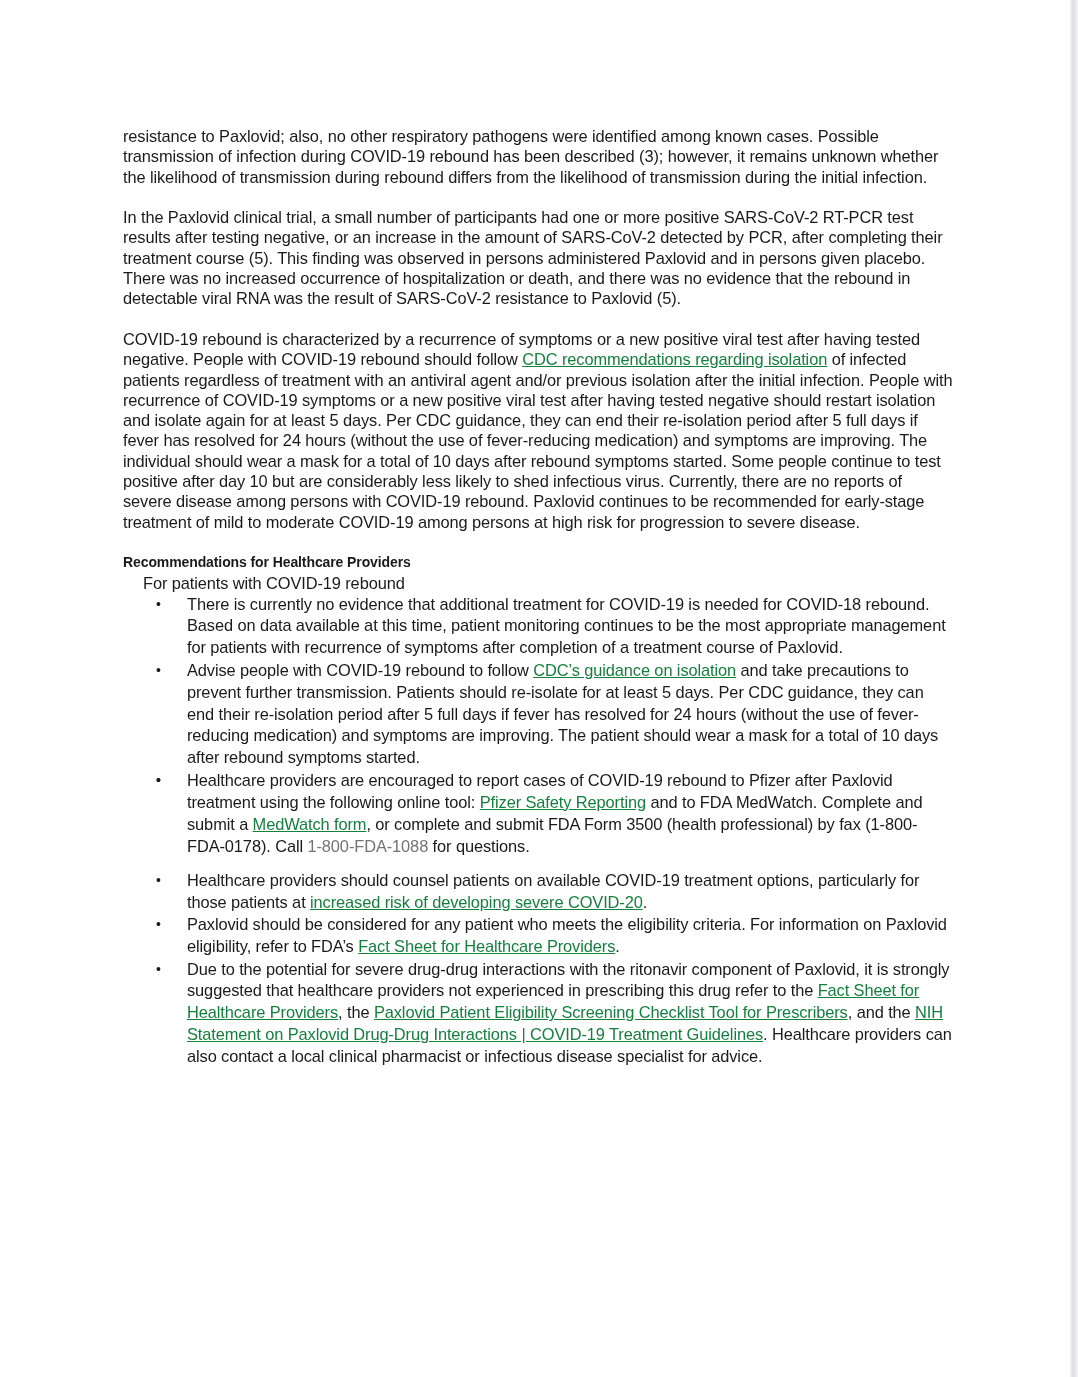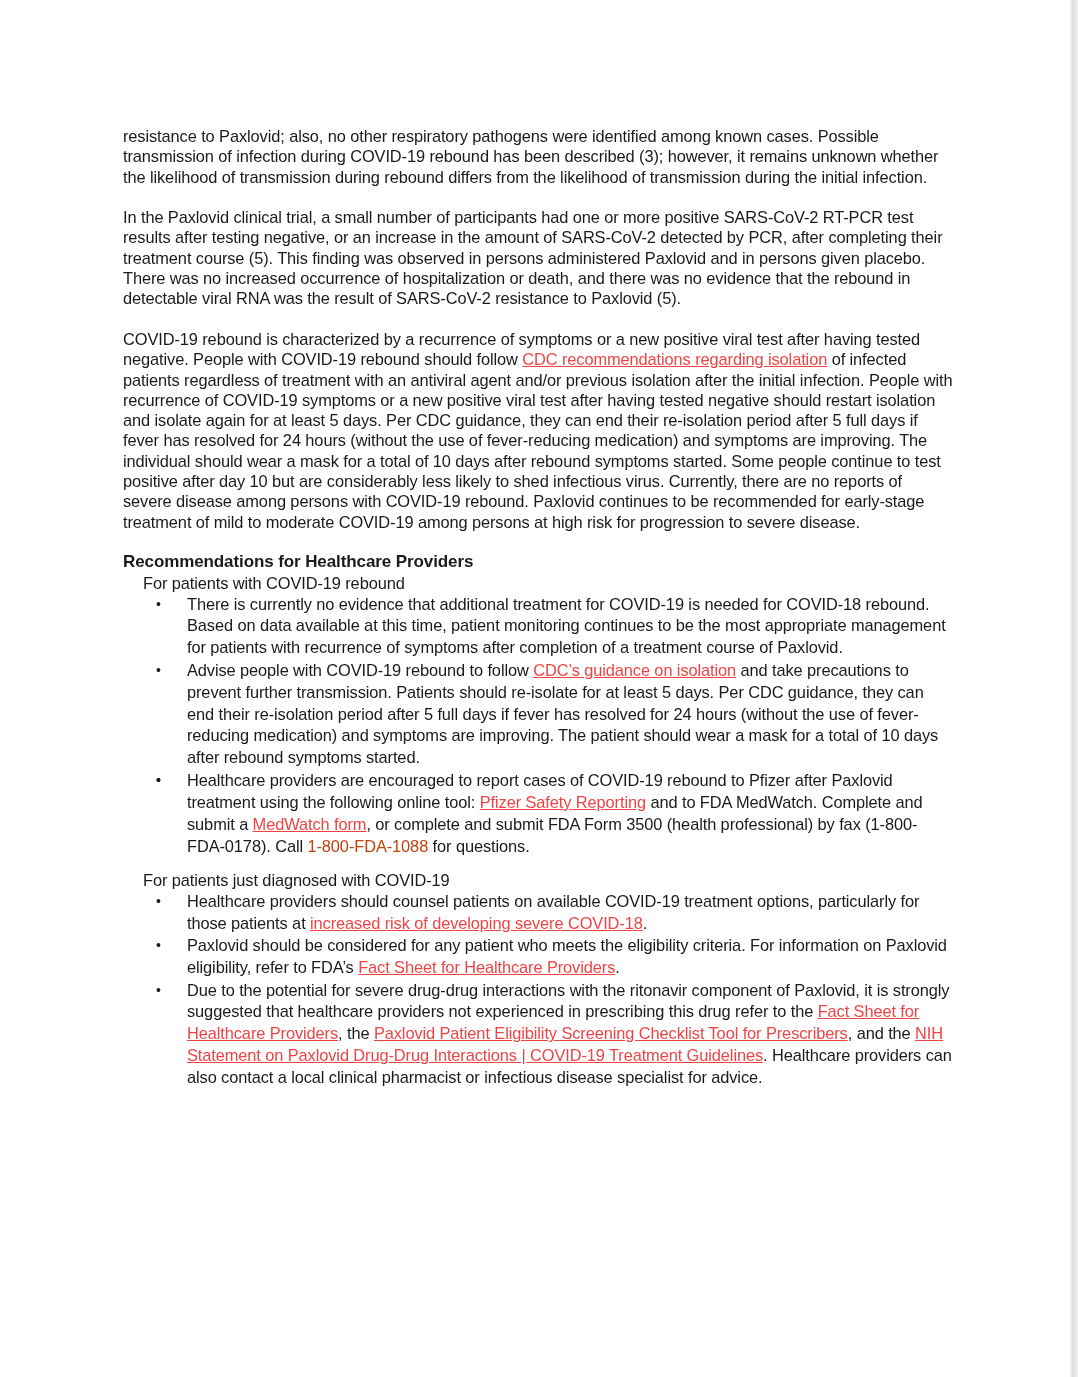--- a/index.html
+++ b/index.html
@@ -10,23 +10,23 @@
   .page-edge {
     position: absolute; top: 0; right: 0; width: 8px; height: 1377px;
     background: linear-gradient(to right, #f7f7f9 0px, #dcdce2 3px, #e6e6ea 5px, #f4f4f6 8px);
   }
   .content {
     position: absolute; left: 123px; top: 126px; width: 830px;
     font-size: 16.4px; line-height: 20.3px; letter-spacing: -0.1px;
   }
   p { margin: 0; }
   .para { margin-bottom: 20.3px; }
-  a.link { color: #ef4444; text-decoration: underline; }
-  .phone { color: #c2410c; }
-  h2.section-title { font-size: 17px; font-weight: bold; margin: 0; line-height: 20.3px; }
+  a.link { color: #15803d; text-decoration: underline; }
+  .phone { color: #737373; }
+  h2.section-title { font-size: 14px; font-weight: bold; margin: 0; line-height: 20.3px; }
   .subhead { margin-left: 20px; line-height: 21px; }
   ul.bullets { list-style: none; margin: 0 0 0 0; padding: 0; }
   ul.bullets li {
     position: relative; padding-left: 64px; line-height: 21.9px; margin-bottom: 0.5px;
   }
   ul.bullets li .dot {
     position: absolute; left: 33px; top: 0; font-size: 14px;
   }
   .gap { height: 12px; }
 </style>
@@ -60,26 +60,25 @@
       <span class="dot">•</span>
     </li>
     <li>
       <span class="dot">•</span>
       <span>Healthcare providers are encouraged to report cases of COVID-19 rebound to Pfizer after Paxlovid treatment using the following online tool: </span><a class="link">Pfizer Safety Reporting</a><span> and to FDA MedWatch. Complete and submit a </span><a class="link">MedWatch form</a><span>, or complete and submit FDA Form 3500 (health professional) by fax (1-800-FDA-0178). Call </span><span class="phone">1-800-FDA-1088</span><span> for questions.</span>
     </li>
   </ul>
 
   <div class="gap"></div>
 
-  <div class="subhead">For patients just diagnosed with COVID-19</div>
 
   <ul class="bullets">
     <li>
       <span class="dot">•</span>
-      <span>Healthcare providers should counsel patients on available COVID-19 treatment options, particularly for those patients at </span><a class="link">increased risk of developing severe COVID-18</a><span>.</span>
+      <span>Healthcare providers should counsel patients on available COVID-19 treatment options, particularly for those patients at </span><a class="link">increased risk of developing severe COVID-20</a><span>.</span>
     </li>
     <li>
       <span class="dot">•</span>
       <span>Paxlovid should be considered for any patient who meets the eligibility criteria. For information on Paxlovid eligibility, refer to FDA’s </span><a class="link">Fact Sheet for Healthcare Providers</a><span>.</span>
     </li>
     <li>
       <span class="dot">•</span>
       <span>Due to the potential for severe drug-drug interactions with the ritonavir component of Paxlovid, it is strongly suggested that healthcare providers not experienced in prescribing this drug refer to the </span><a class="link">Fact Sheet for Healthcare Providers</a><span>, the </span><a class="link">Paxlovid Patient Eligibility Screening Checklist Tool for Prescribers</a><span>, and the </span><a class="link">NIH Statement on Paxlovid Drug-Drug Interactions | COVID-19 Treatment Guidelines</a><span>. Healthcare providers can also contact a local clinical pharmacist or infectious disease specialist for advice.</span>
     </li>
   </ul>

